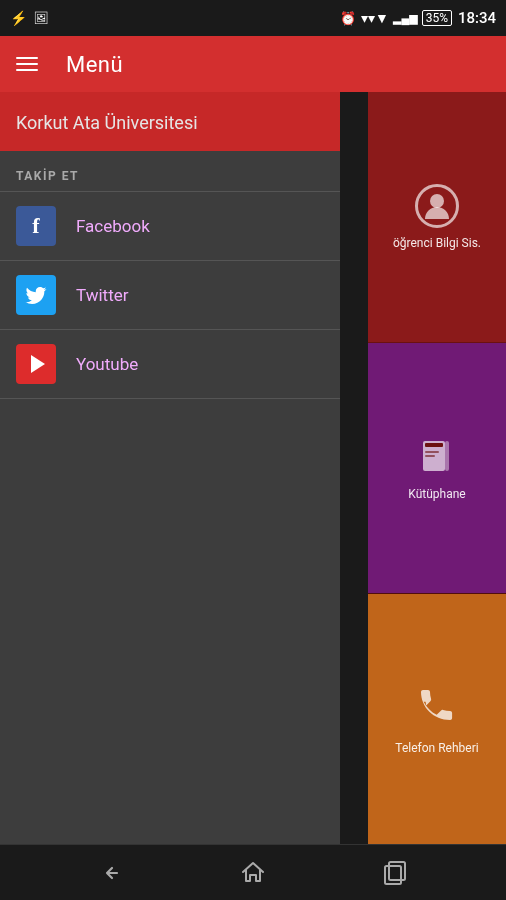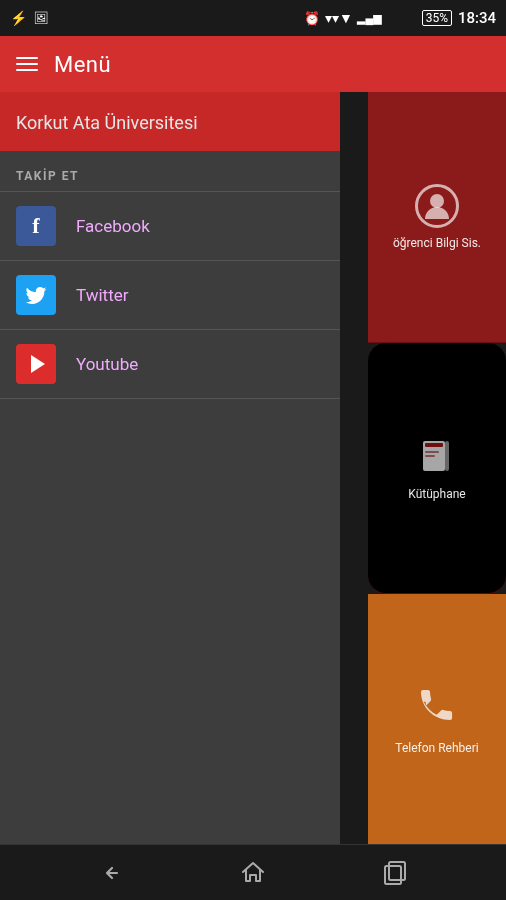--- a/index.html
+++ b/index.html
@@ -47,21 +47,21 @@
     }
 
     
     .app-bar {
       width: 100%;
       height: 56px;
       background: #d32f2f;
       display: flex;
       align-items: center;
       padding: 0 16px;
-      gap: 16px;
+      gap: 28px;
       z-index: 100;
       position: relative;
     }
     .hamburger-icon {
       color: white;
       font-size: 22px;
       cursor: pointer;
       display: flex;
       flex-direction: column;
       gap: 4px;
@@ -180,21 +180,21 @@
       position: relative;
     }
     .tile-label {
       color: rgba(255,255,255,0.9);
       font-size: 12px;
       text-align: center;
     }
 
     .tile-ogrenci { background: #8b1a1a; border-bottom: 1px solid #6b1111; }
     .tile-akademik { background: #7a1515; border-bottom: 1px solid #5a0e0e; }
-    .tile-kutuphane { background: #000000; border-bottom: 1px solid #500d0d; border-radius: 18px; }
+    .tile-kutuphane { background: #701a75; border-bottom: 1px solid #500d0d; }
     .tile-telefon { background: #c0651a; }
 
     
     .calendar-icon {
       width: 48px;
       height: 52px;
       border: 2px solid rgba(255,255,255,0.7);
       border-radius: 4px;
       display: flex;
       flex-direction: column;
@@ -298,21 +298,21 @@
 
 <div class="status-bar">
   <div class="status-bar-left">
     <span class="status-icon">⚡</span>
     <span class="status-icon" style="font-size:12px;">🖼</span>
   </div>
   <div class="status-bar-right">
     <span class="status-icon" style="font-size:13px;">⏰</span>
     <span class="status-icon">▾▾▼</span>
     <span class="status-icon" style="font-size:11px;">▂▄▆</span>
-    <span class="status-icon" style="font-size:12px; border: 1px solid white; padding: 0 3px; border-radius:2px; margin-right:2px;margin-left:36px;">
+    <span class="status-icon" style="font-size:12px; border: 1px solid white; padding: 0 3px; border-radius:2px; margin-right:2px;">
       <span>35%</span>
     </span>
     <span class="status-time">18:34</span>
   </div>
 </div>
 
 <div class="app-bar">
   <div class="hamburger-icon">
     <span></span>
     <span></span>

